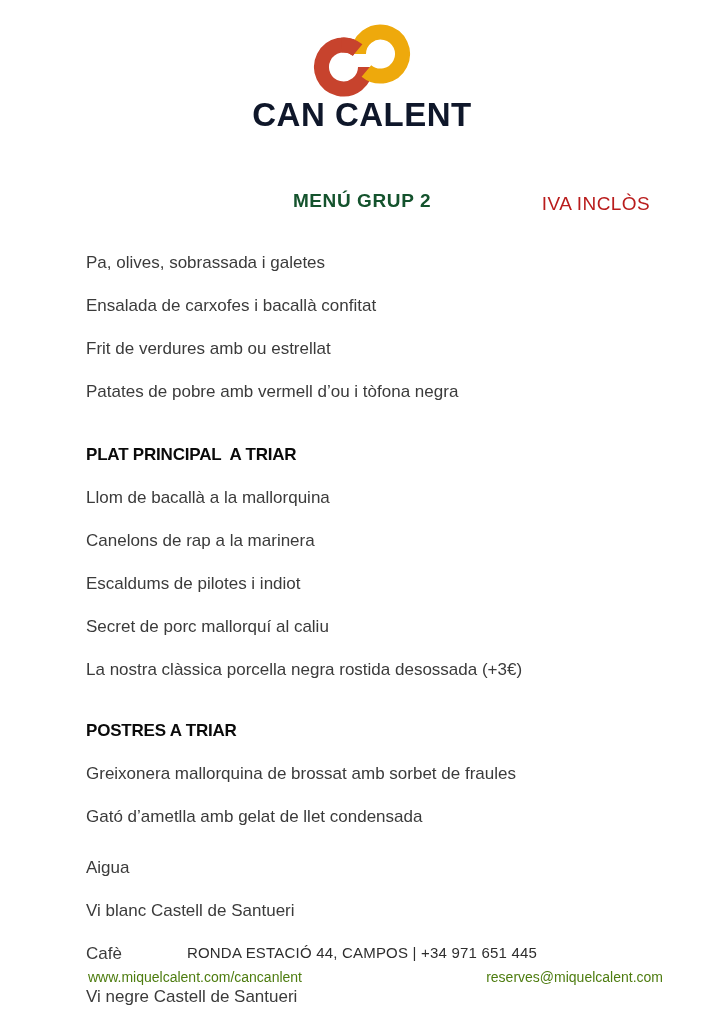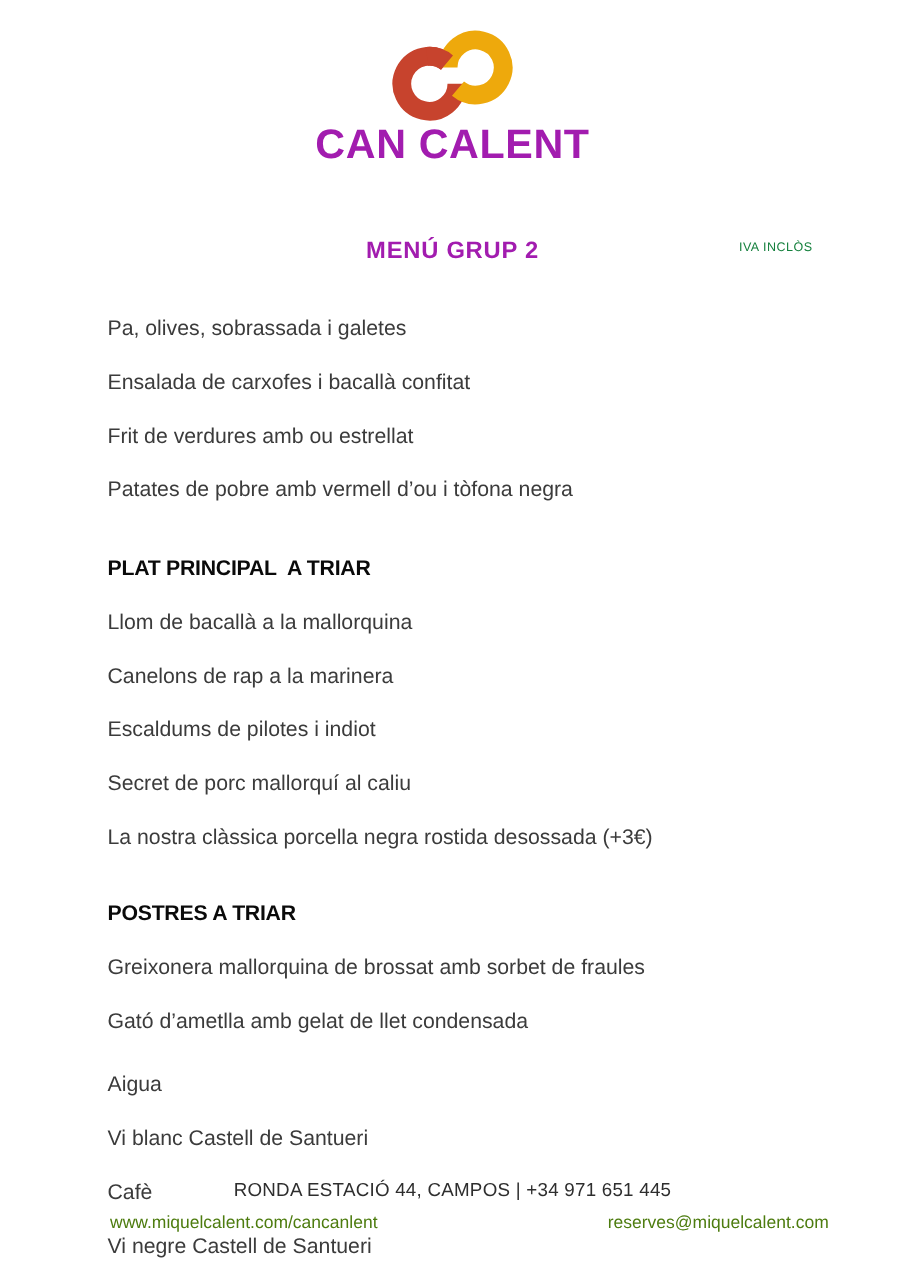--- a/index.html
+++ b/index.html
@@ -5,29 +5,29 @@
 <style>
   html,body { margin:0; padding:0; background:#ffffff; }
   .page {
     position:relative; width:724px; height:1024px; background:#ffffff;
     font-family:"Liberation Sans", sans-serif; overflow:hidden;
     color:#3b3b3b;
   }
   .logo { position:absolute; top:21px; left:50%; transform:translateX(-50%); }
   .brand {
     position:absolute; top:96px; left:0; width:100%; text-align:center;
-    font-size:33px; font-weight:bold; letter-spacing:0.5px; color:#a21caf;
+    font-size:33px; font-weight:bold; letter-spacing:0.5px; color:#0f172a;
   }
   .title-row { position:absolute; top:189px; left:0; width:100%; height:26px; }
   .menu-title {
-    text-align:center; font-size:19px; font-weight:bold; color:#a21caf;
+    text-align:center; font-size:19px; font-weight:bold; color:#14532d;
     letter-spacing:0.6px; line-height:24px; margin:0;
   }
   .tax-note {
-    position:absolute; top:4px; right:74px; font-size:10px; color:#15803d;
+    position:absolute; top:4px; right:74px; font-size:19px; color:#b91c1c;
     letter-spacing:0.4px;
   }
   .content { position:absolute; top:235px; left:74px; right:72px; font-size:17px; }
   .line { line-height:31px; margin:12px; white-space:pre-wrap; }
   .heading {
     font-weight:bold; color:#0a0a0a; letter-spacing:-0.2px; white-space:pre-wrap;
   }
   .sec-1 .heading { margin-top:28px; }
   .sec-2 .heading { margin-top:32px; }
   .sec-3 .heading { margin-top:30px; }

